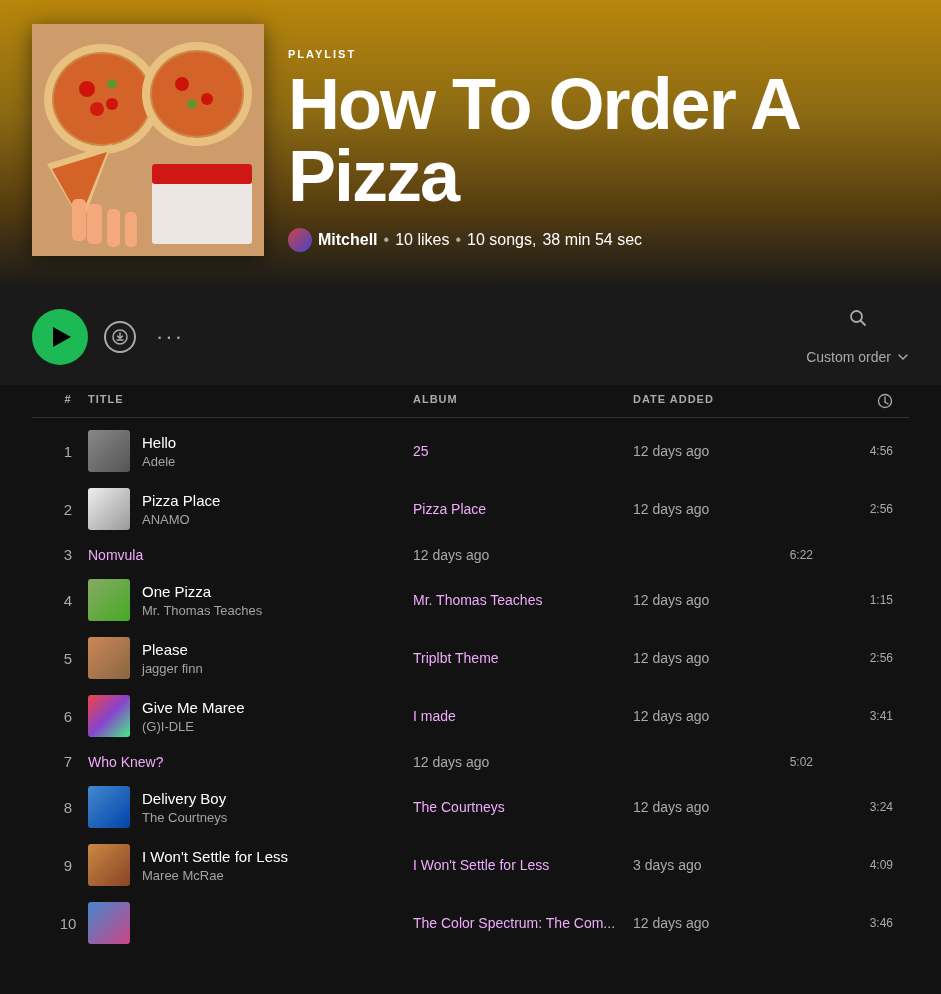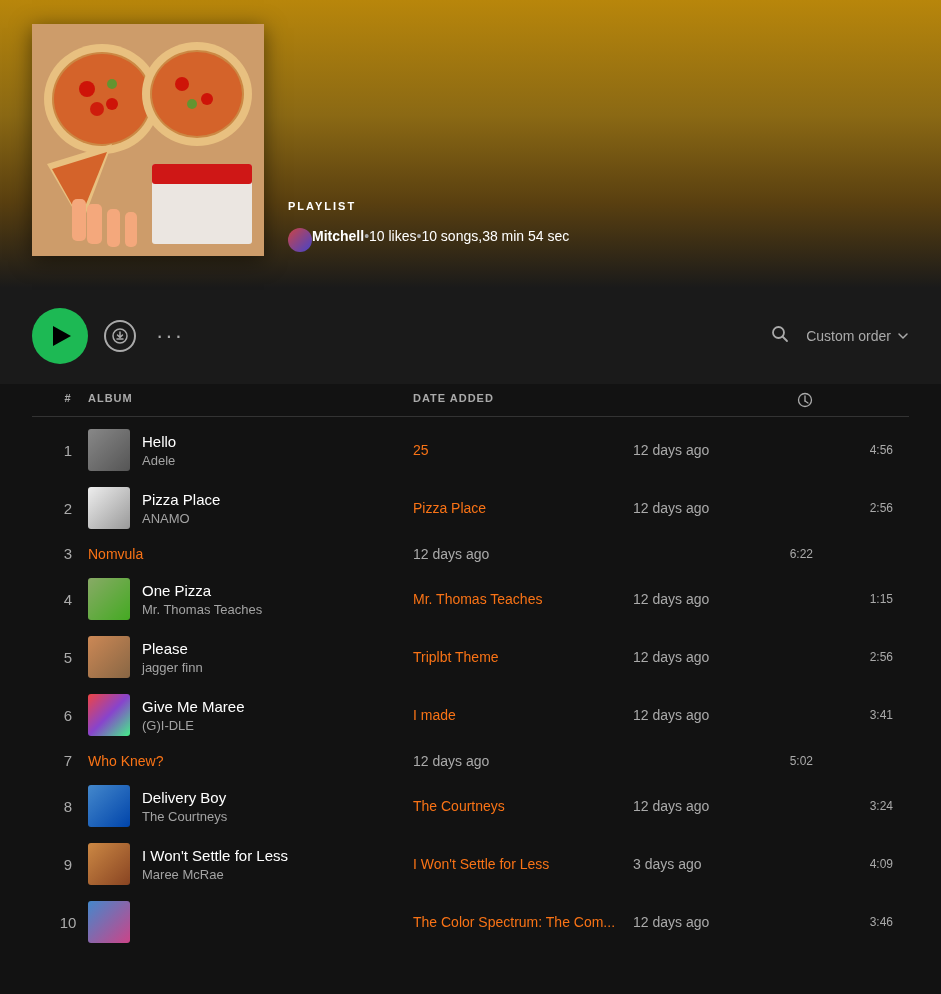--- a/index.html
+++ b/index.html
@@ -47,23 +47,23 @@
       text-transform: uppercase;
     }
     .hero-title {
       font-size: 72px;
       font-weight: 900;
       line-height: 1;
       letter-spacing: -2px;
     }
     .hero-meta {
       display: flex;
-      align-items: flex-start;
-      gap: 0;
-      font-size: 14px;
+      align-items: center;
+      gap: 6px;
+      font-size: 16px;
       margin-top: 8px;
     }
     .hero-avatar {
       width: 24px;
       height: 24px;
       border-radius: 50%;
       background: linear-gradient(135deg, #c44, #44c);
       flex-shrink: 0;
     }
     .hero-meta-text { color: #fff; }
@@ -118,20 +118,21 @@
       cursor: pointer;
       font-size: 22px;
       letter-spacing: 2px;
       padding: 4px;
     }
     .controls-right {
       margin-left: auto;
       display: flex;
       align-items: center;
       gap: 16px;
+      flex-direction: column;
     }
     .btn-search {
       background: transparent;
       border: none;
       color: #aaa;
       cursor: pointer;
       font-size: 18px;
     }
     .custom-order-btn {
       background: transparent;
@@ -189,21 +190,21 @@
       width: 42px;
       height: 42px;
       border-radius: 3px;
       flex-shrink: 0;
       overflow: hidden;
       background: #333;
     }
     .track-text { display: flex; flex-direction: column; gap: 3px; }
     .track-name { font-size: 15px; font-weight: 500; color: #fff; }
     .track-artist { font-size: 13px; color: #a3a3a3; }
-    .track-album { font-size: 14px; color: #f97316; }
+    .track-album { font-size: 14px; color: #f0abfc; }
     .track-date { font-size: 14px; color: #aaa; }
     .track-duration { font-size: 12px; color: #aaa; text-align: right; }
 
     
     .thumb-1 { background: linear-gradient(135deg, #888, #555); }
     .thumb-2 { background: linear-gradient(135deg, #eee, #999); }
     .thumb-3 { background: linear-gradient(135deg, #888, #333); }
     .thumb-4 { background: linear-gradient(135deg, #8a6, #4a2); }
     .thumb-5 { background: linear-gradient(135deg, #c85, #864); }
     .thumb-6 { background: linear-gradient(135deg, #e44, #84c, #4e8); }
@@ -245,20 +246,21 @@
       <rect x="120" y="140" width="100" height="20" rx="3" fill="#c00" opacity="0.9"></rect>
 
       <rect x="55" y="180" width="15" height="40" rx="5" fill="#f4a87c"></rect>
       <rect x="75" y="185" width="13" height="38" rx="5" fill="#f4a87c"></rect>
       <rect x="93" y="188" width="12" height="35" rx="5" fill="#f4a87c"></rect>
       <rect x="40" y="175" width="14" height="42" rx="5" fill="#f4a87c"></rect>
     </svg>
   </div>
   <div class="hero-info">
     <div class="hero-type">PLAYLIST</div>
+    <div class="hero-title">How To Order A Pizza</div>
     <div class="hero-meta">
       <div class="hero-avatar"></div>
       <span class="hero-meta-text">
         <span>Mitchell</span>
       </span>
       <span class="dot">•</span>
       <span class="hero-meta-text">10 likes</span>
       <span class="dot">•</span>
       <span class="hero-meta-text">10 songs,</span>
       <span class="hero-meta-text">38 min 54 sec</span>
@@ -290,20 +292,21 @@
       <svg width="12" height="12" viewBox="0 0 12 12" fill="none" xmlns="http://www.w3.org/2000/svg">
         <path d="M2 4l4 4 4-4" stroke="#aaa" stroke-width="1.5" stroke-linecap="round"></path>
       </svg>
     </button>
   </div>
 </div>
 
 <div class="track-table">
   <div class="table-header">
     <div class="table-header-cell center">#</div>
+    <div class="table-header-cell">TITLE</div>
     <div class="table-header-cell">ALBUM</div>
     <div class="table-header-cell">DATE ADDED</div>
     <div class="table-header-cell right">
       <svg width="16" height="16" viewBox="0 0 16 16" fill="none" xmlns="http://www.w3.org/2000/svg" style="vertical-align:middle">
         <circle cx="8" cy="8" r="6.5" stroke="#aaa" stroke-width="1.3"></circle>
         <line x1="8" y1="4" x2="8" y2="9" stroke="#aaa" stroke-width="1.3" stroke-linecap="round"></line>
         <line x1="8" y1="9" x2="11" y2="11" stroke="#aaa" stroke-width="1.3" stroke-linecap="round"></line>
       </svg>
     </div>
   </div>

